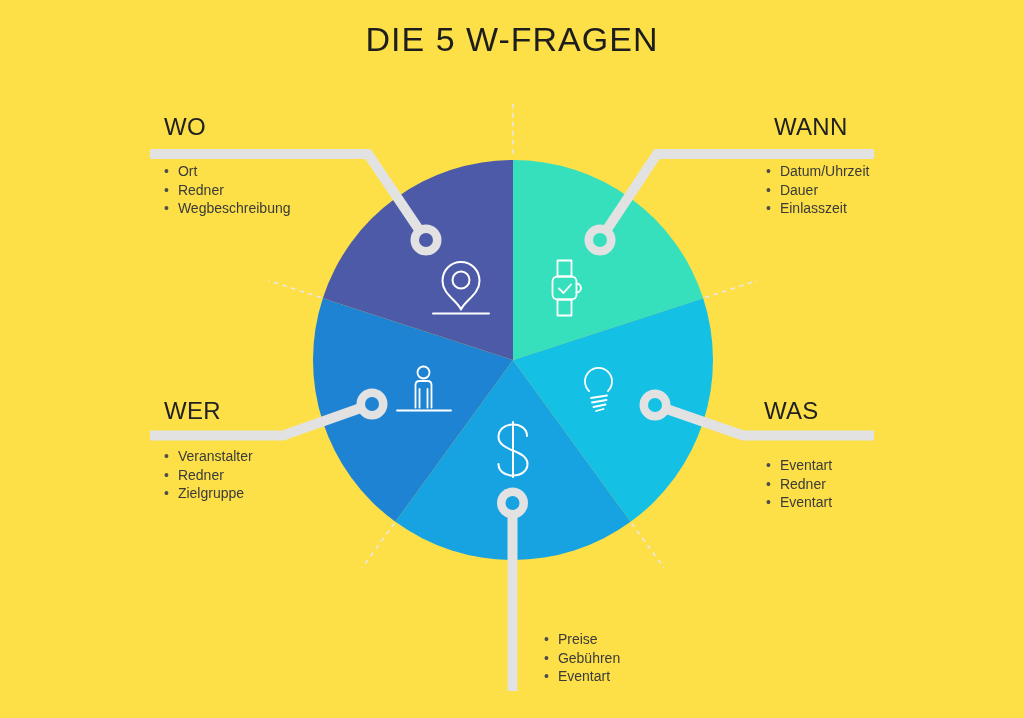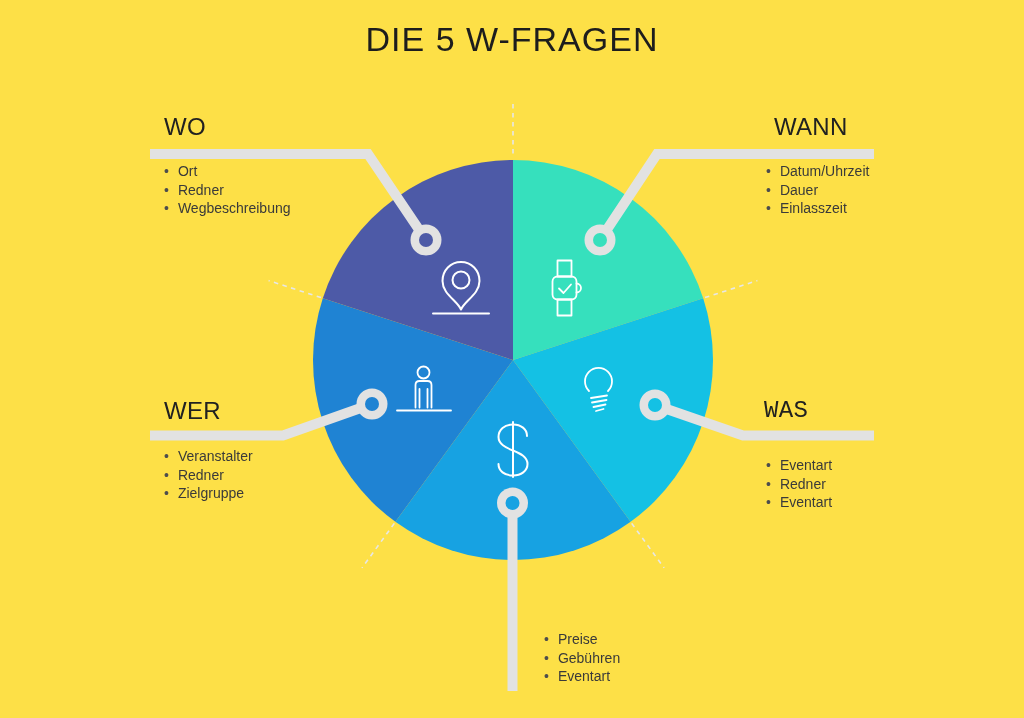--- a/index.html
+++ b/index.html
@@ -169,21 +169,21 @@
     <li>
         <span class="bullet">•</span>
         <span>Redner</span>
       </li>
     <li>
         <span class="bullet">•</span>
         <span>Zielgruppe</span>
       </li>
   </ul>
 
-  <div class="label-block" style="left:764px;top:397px;font-family:Liberation Mono, monospace;">
+  <div class="label-block" style="left:764px;top:397px;">
     <h2 class="section-heading">WAS</h2>
   </div>
   <ul class="section-list" style="left:766px;top:456px;">
     <li>
         <span class="bullet">•</span>
         <span>Eventart</span>
       </li>
     <li>
         <span class="bullet">•</span>
         <span>Redner</span>

